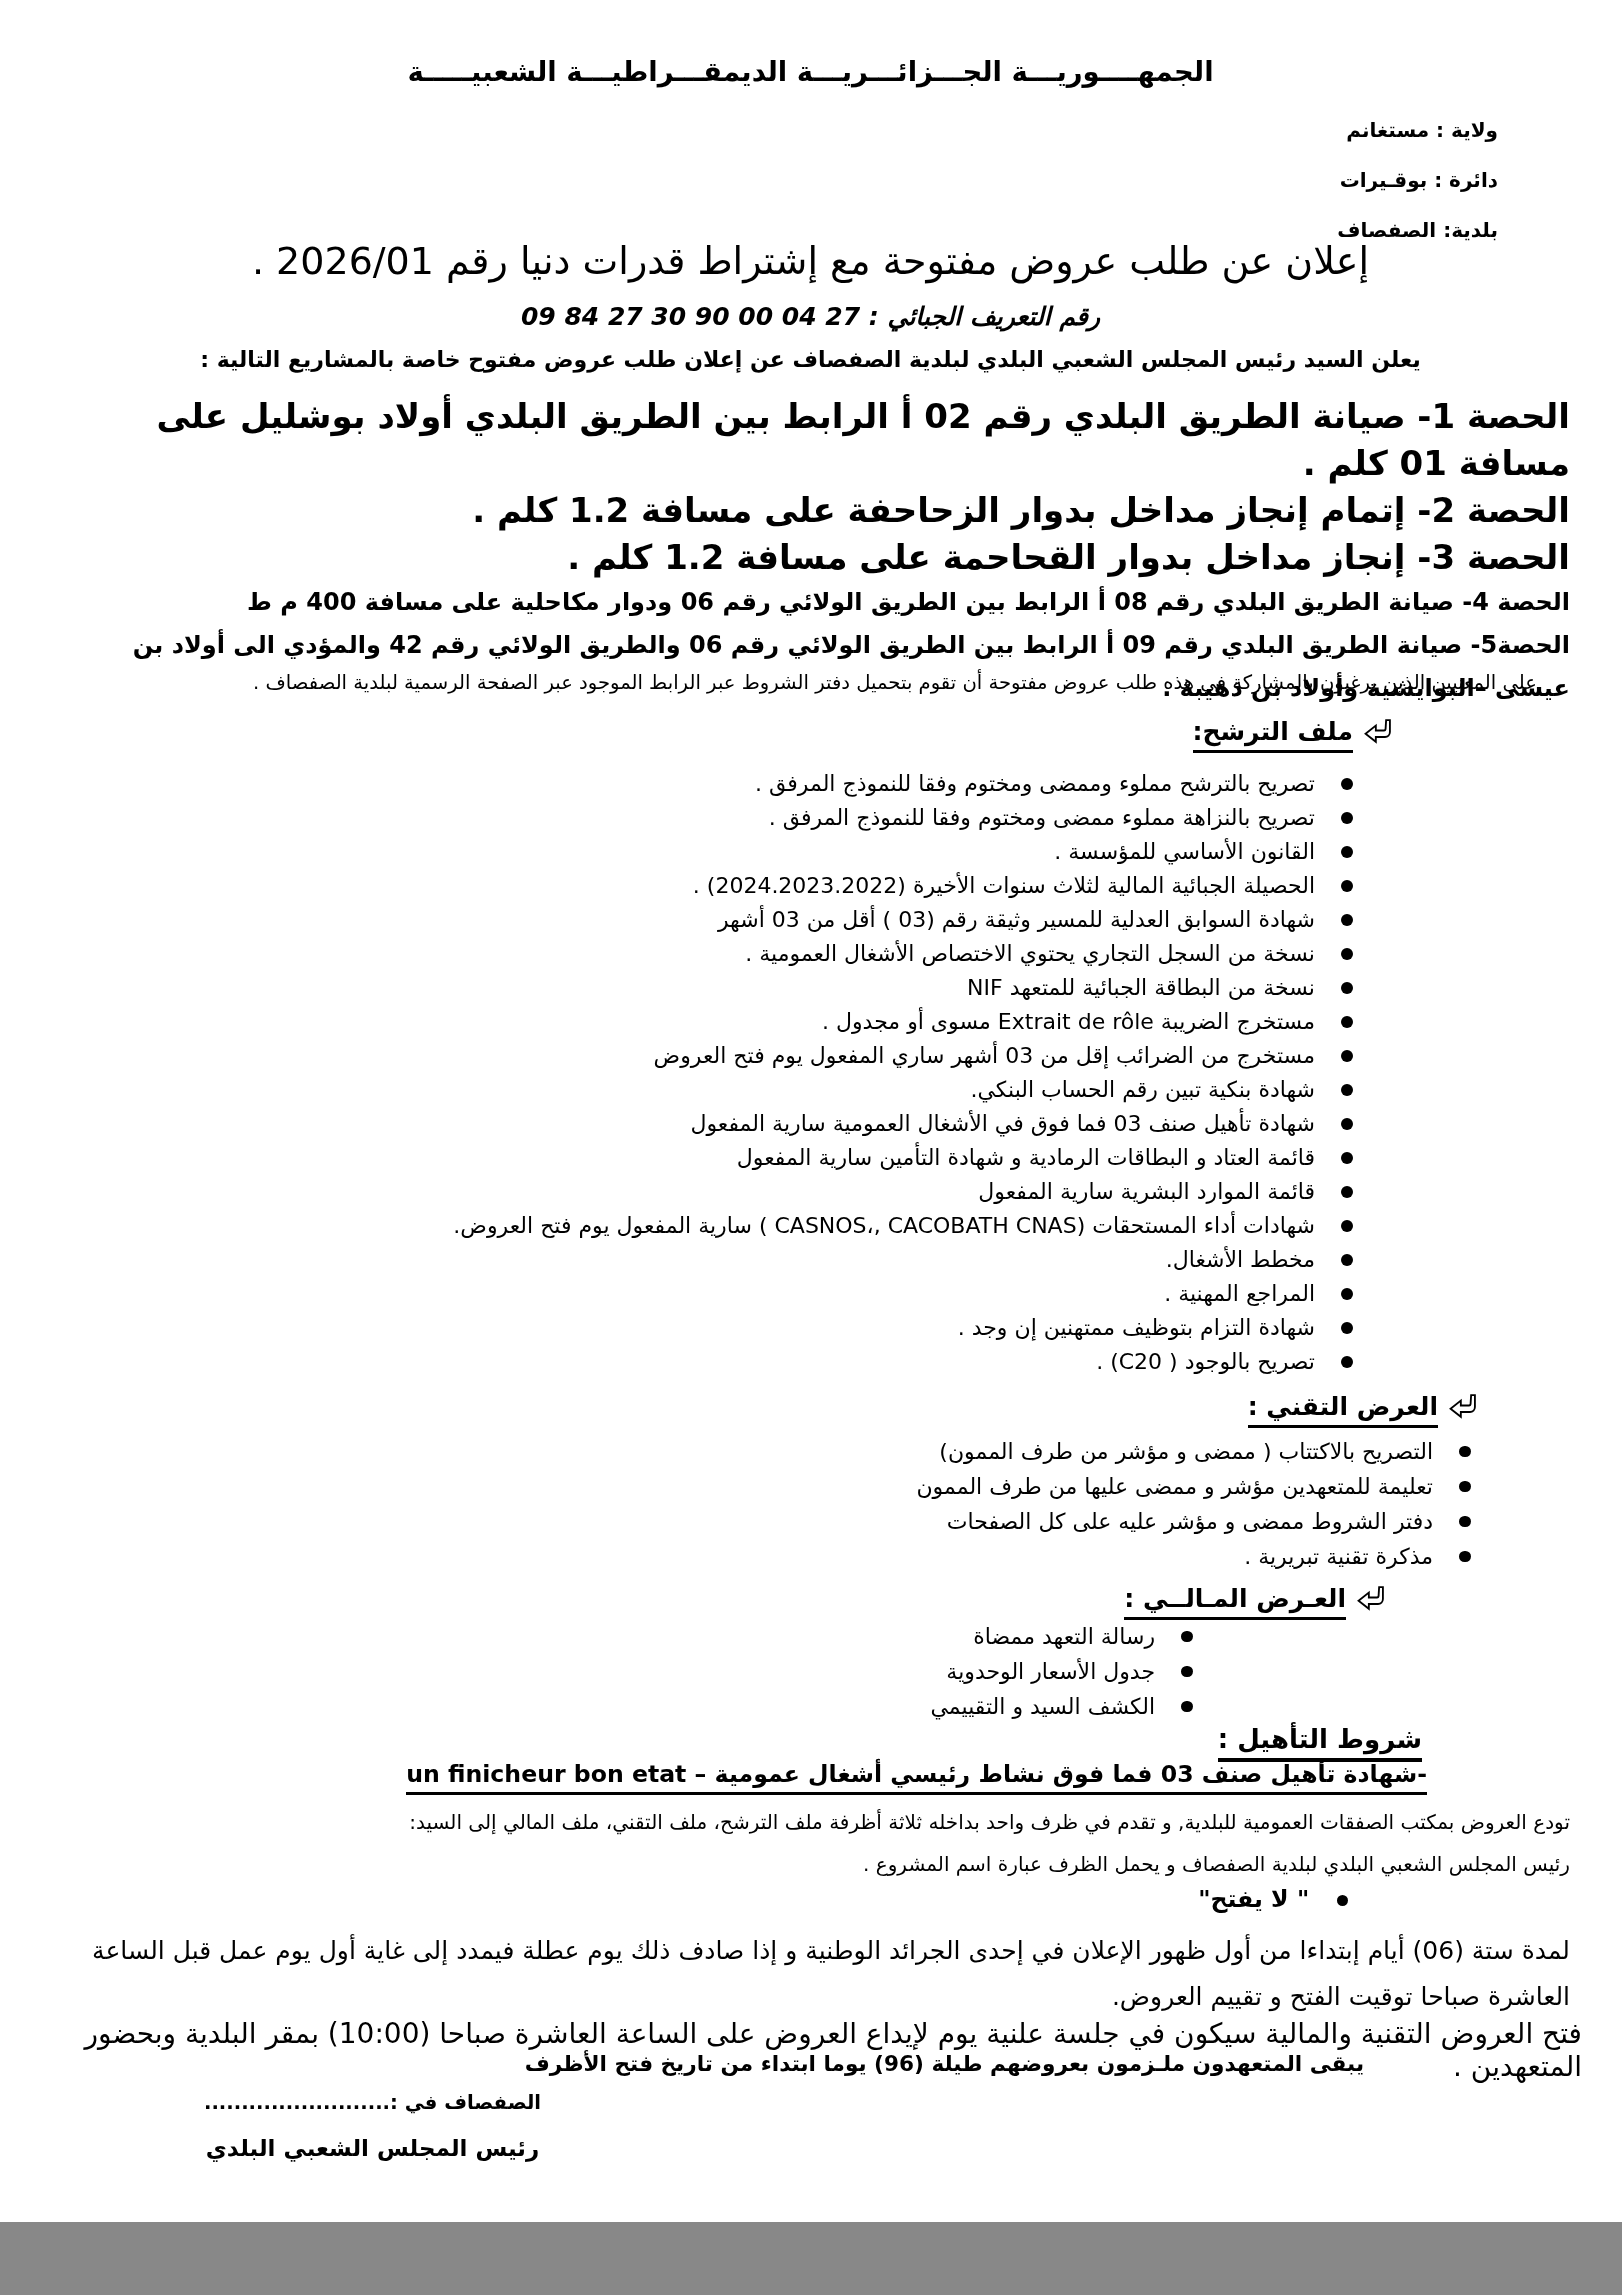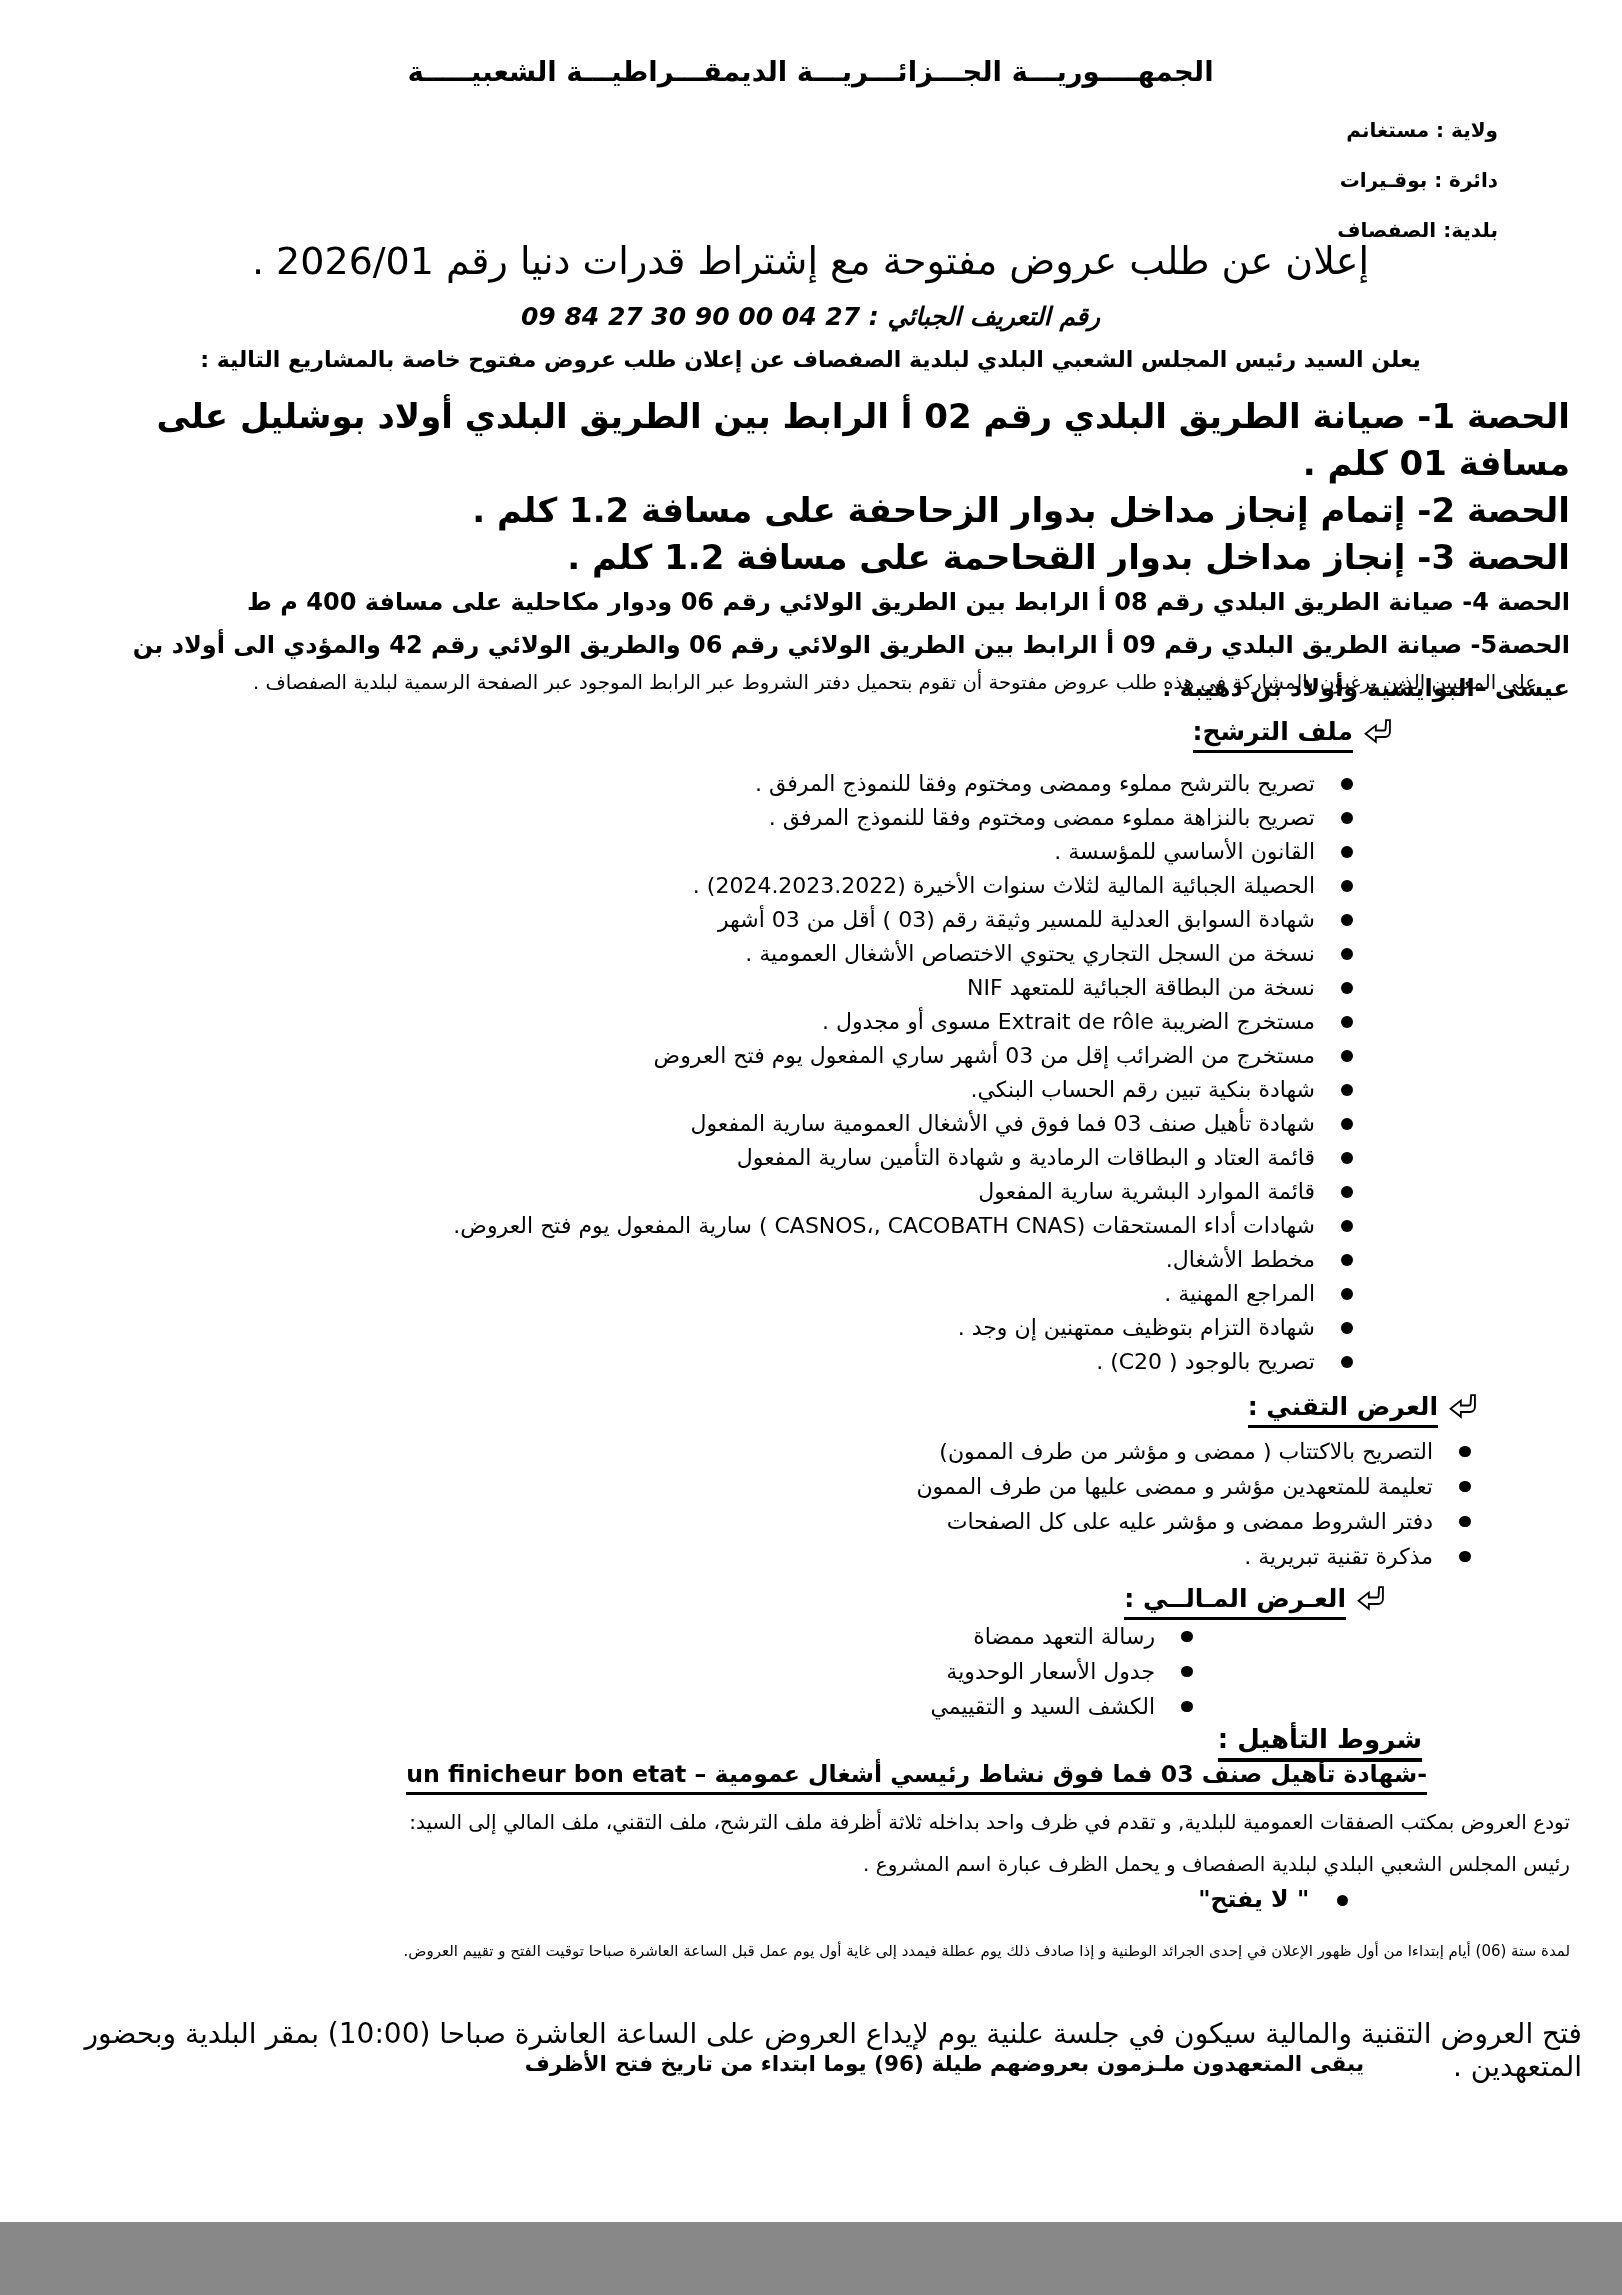--- a/index.html
+++ b/index.html
@@ -53,21 +53,21 @@
   .tech-list li{line-height:35px;font-size:23px;}
   .fin-list{top:1619px;right:425px;left:52px;}
   .fin-list li{line-height:35px;font-size:23px;padding-right:22px;}
   .fin-list li::before{background:var(--bullet-red);right:0;width:13px;height:13px;margin-top:-6.5px;}
   
   .qual-line{top:1760px;right:195px;left:52px;text-align:right;font-size:23.6px;font-weight:bold;}
   
   .submit-para{top:1801px;right:52px;left:52px;text-align:right;font-size:20px;line-height:42px;}
   .no-open{top:1885px;right:274px;font-size:23.6px;font-weight:bold;}
   .no-open .dot{display:inline-block;width:11px;height:11px;border-radius:50%;background:var(--text);margin-left:19.6px;vertical-align:middle;}
-  .period-para{top:1928px;right:52px;left:52px;text-align:right;font-size:15px;line-height:46px;}
+  .period-para{top:1928px;right:52px;left:52px;text-align:right;font-size:25px;line-height:46px;}
   .open-para{top:2017px;right:40px;left:52px;text-align:right;font-size:28px;}
   .validity{top:2051px;right:258px;left:52px;text-align:right;font-size:21.6px;font-weight:bold;}
   
   .sign-block{top:2091px;left:177px;width:393px;text-align:center;}
   .sign-place{font-size:19.6px;font-weight:bold;}
   .sign-role{font-size:23px;font-weight:bold;margin-top:21px;}
   
   .footer{top:2241px;left:0;right:0;text-align:center;}
   .anep{display:inline-block;font-family:"Liberation Sans","DejaVu Sans",sans-serif;font-weight:bold;font-size:29px;transform:scaleX(.88);vertical-align:middle;}
   .src{font-size:18.3px;vertical-align:middle;}
@@ -179,19 +179,23 @@
     <span class="dot"></span>
     <span>" لا يفتح"</span>
   </div>
 
   <div class="abs period-para">لمدة ستة   (06) أيام إبتداءا من أول ظهور الإعلان في إحدى الجرائد الوطنية و إذا صادف ذلك يوم عطلة فيمدد إلى غاية أول يوم عمل قبل الساعة العاشرة صباحا توقيت الفتح و تقييم العروض.</div>
 
   <div class="abs open-para">فتح العروض التقنية والمالية سيكون في جلسة علنية يوم لإيداع العروض على الساعة العاشرة صباحا (10:00) بمقر البلدية وبحضور المتعهدين .</div>
 
   <div class="abs validity">يبقى المتعهدون ملـزمون بعروضهم طيلة (96) يوما ابتداء من تاريخ فتح الأظرف</div>
 
+  <div class="abs sign-block">
+    <div class="sign-place">الصفصاف في :.........................</div>
+    <div class="sign-role">رئيس المجلس الشعبي البلدي</div>
+  </div>
 
   <div class="abs footer">
     <span class="anep ltr">ANEP 2631002381 - 17.02.2026</span><span class="src"> - </span><span class="src">الحراك الإخباري</span>
   </div>
 
 </div>
 
 
 </body></html>

